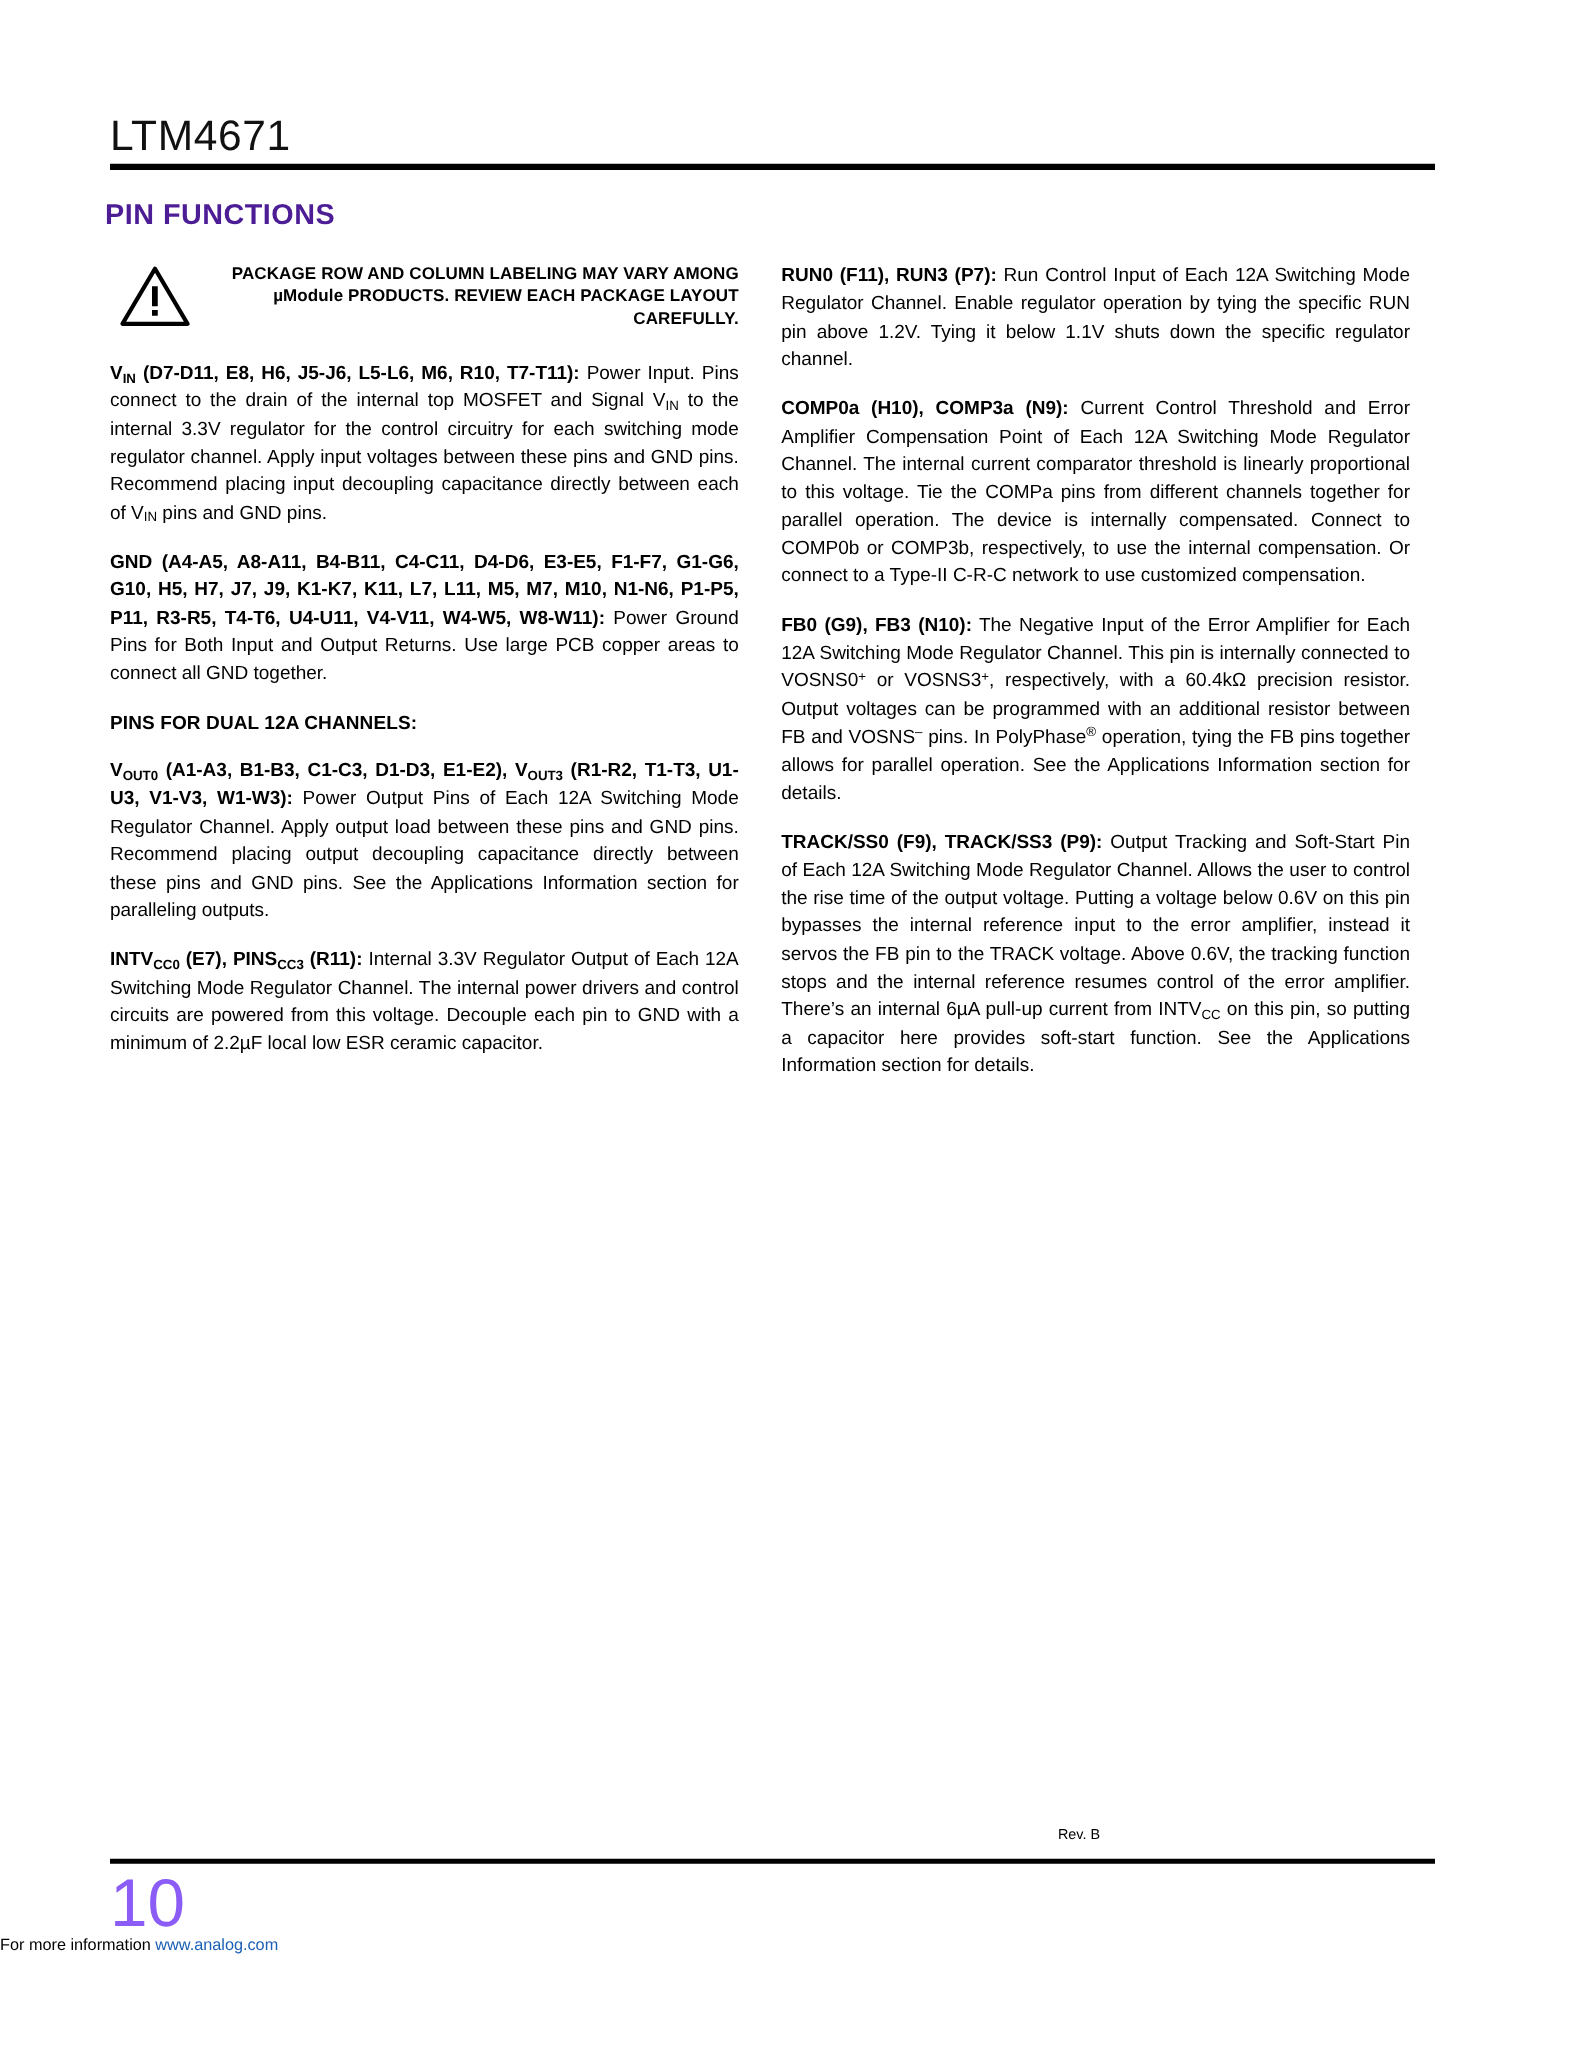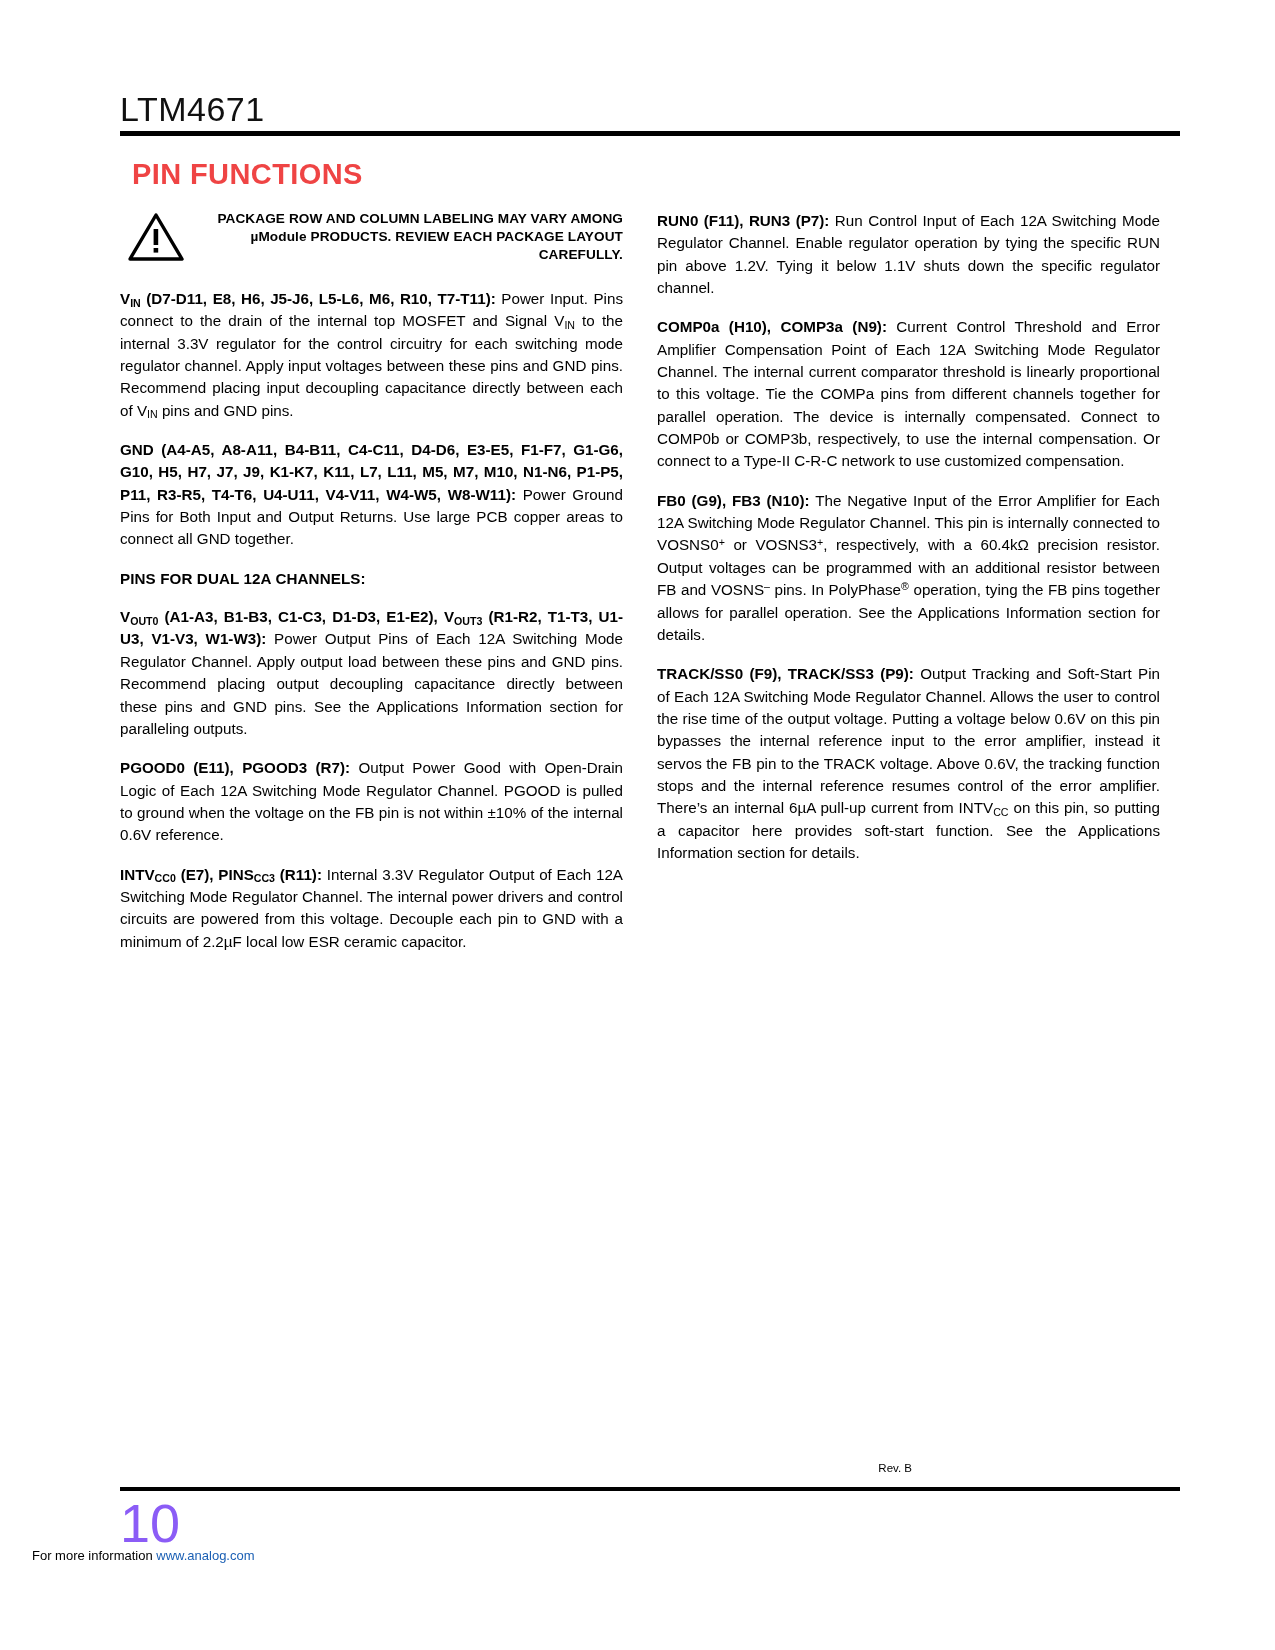--- a/index.html
+++ b/index.html
@@ -8,21 +8,20 @@
     background: #ffffff;
   }
   .page {
     position: relative;
     width: 1007px;
     height: 1650px;
     background: #ffffff;
     font-family: "Liberation Sans", sans-serif;
     color: #000000;
     box-sizing: border-box;
-    margin-left: 32px;
   }
 
   
   .doc-title {
     position: absolute;
     left: 88px;
     top: 90px;
     font-size: 34px;
     letter-spacing: 0.5px;
     font-weight: 400;
@@ -33,27 +32,27 @@
     position: absolute;
     left: 88px;
     top: 131px;
     width: 1060px;
     height: 5px;
     background: #000;
   }
 
   .section-title {
     position: absolute;
-    left: 100px;
+    left: 84px;
     top: 158px;
-    font-size: 29px;
+    font-size: 23px;
     font-weight: 700;
     letter-spacing: 0.4px;
     font-family: "Liberation Sans", sans-serif;
-    color: #ef4444;
+    color: #4c1d95;
     font-stretch: condensed;
   }
 
   
   .col {
     position: absolute;
     top: 210px;
     width: 503px;
     font-size: 15.2px;
     line-height: 1.47;
@@ -174,21 +173,20 @@
     </div>
 
     <p class="para"><b><span>V</span><sub>IN</sub><span> (D7-D11, E8, H6, J5-J6, L5-L6, M6, R10, T7-T11):</span></b><span> Power Input. Pins connect to the drain of the internal top MOSFET and Signal V</span><sub>IN</sub><span> to the internal 3.3V regulator for the control circuitry for each switching mode regulator channel. Apply input voltages between these pins and GND pins. Recommend placing input decoupling capacitance directly between each of V</span><sub>IN</sub><span> pins and GND pins.</span></p>
 
     <p class="para"><b>GND (A4-A5, A8-A11, B4-B11, C4-C11, D4-D6, E3-E5, F1-F7, G1-G6, G10, H5, H7, J7, J9, K1-K7, K11, L7, L11, M5, M7, M10, N1-N6, P1-P5, P11, R3-R5, T4-T6, U4-U11, V4-V11, W4-W5, W8-W11):</b><span> Power Ground Pins for Both Input and Output Returns. Use large PCB copper areas to connect all GND together.</span></p>
 
     <p class="sub-head">PINS FOR DUAL 12A CHANNELS:</p>
 
     <p class="para"><b><span>V</span><sub>OUT0</sub><span> (A1-A3, B1-B3, C1-C3, D1-D3, E1-E2), V</span><sub>OUT3</sub><span> (R1-R2, T1-T3, U1-U3, V1-V3, W1-W3):</span></b><span> Power Output Pins of Each 12A Switching Mode Regulator Channel. Apply output load between these pins and GND pins. Recommend placing output decoupling capacitance directly between these pins and GND pins. See the Applications Information section for paralleling outputs.</span></p>
 
-    <p class="para"><b>PGOOD0 (E11), PGOOD3 (R7):</b><span> Output Power Good with Open-Drain Logic of Each 12A Switching Mode Regulator Channel. PGOOD is pulled to ground when the voltage on the FB pin is not within ±10% of the internal 0.6V reference.</span></p>
 
     <p class="para"><b><span>INTV</span><sub>CC0</sub><span> (E7), PINS</span><sub>CC3</sub><span> (R11):</span></b><span> Internal 3.3V Regulator Output of Each 12A Switching Mode Regulator Channel. The internal power drivers and control circuits are powered from this voltage. Decouple each pin to GND with a minimum of 2.2µF local low ESR ceramic capacitor.</span></p>
 
   </div>
 
   <div class="col col-right">
 
     <p class="para"><b>RUN0 (F11), RUN3 (P7):</b><span> Run Control Input of Each 12A Switching Mode Regulator Channel. Enable regulator operation by tying the specific RUN pin above 1.2V. Tying it below 1.1V shuts down the specific regulator channel.</span></p>
 
     <p class="para"><b>COMP0a (H10), COMP3a (N9):</b><span> Current Control Threshold and Error Amplifier Compensation Point of Each 12A Switching Mode Regulator Channel. The internal current comparator threshold is linearly proportional to this voltage. Tie the COMPa pins from different channels together for parallel operation. The device is internally compensated. Connect to COMP0b or COMP3b, respectively, to use the internal compensation. Or connect to a Type-II C-R-C network to use customized compensation.</span></p>

